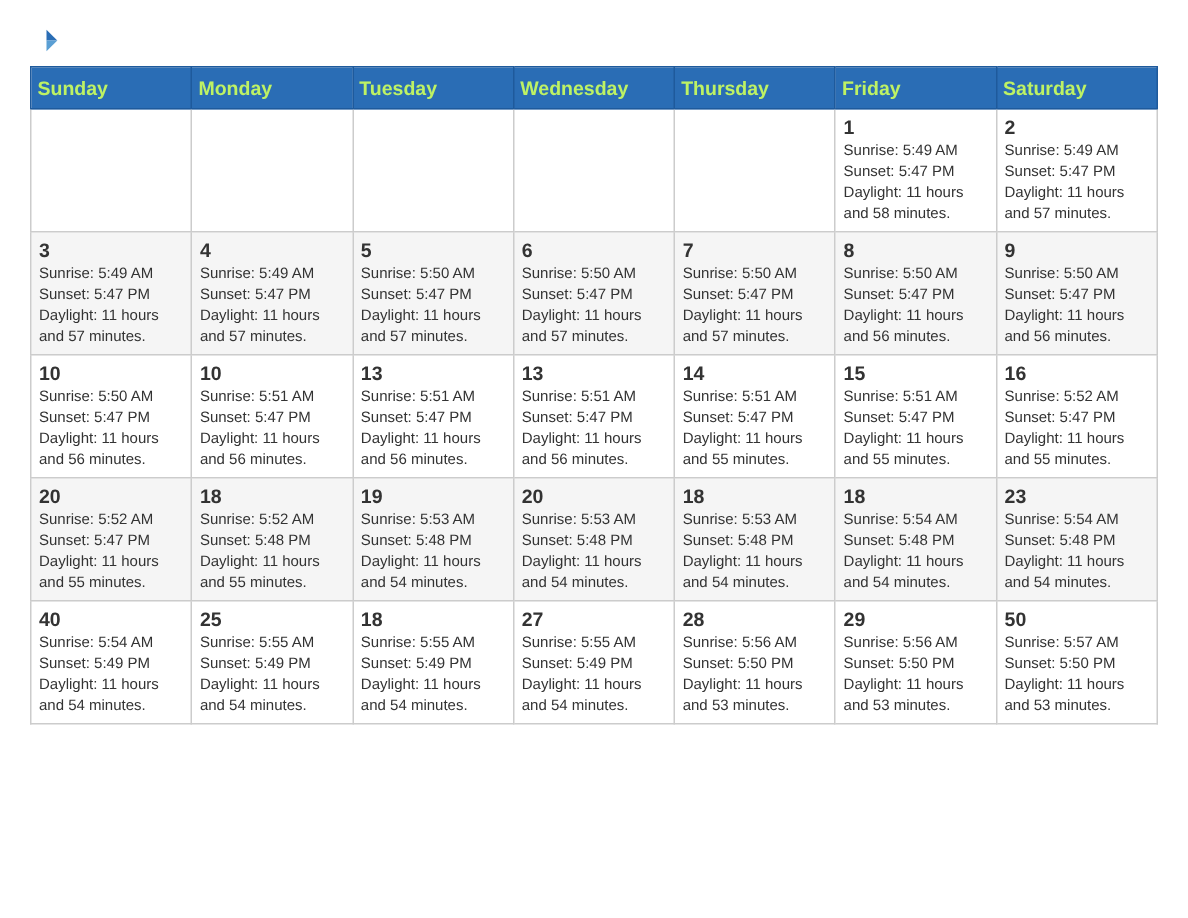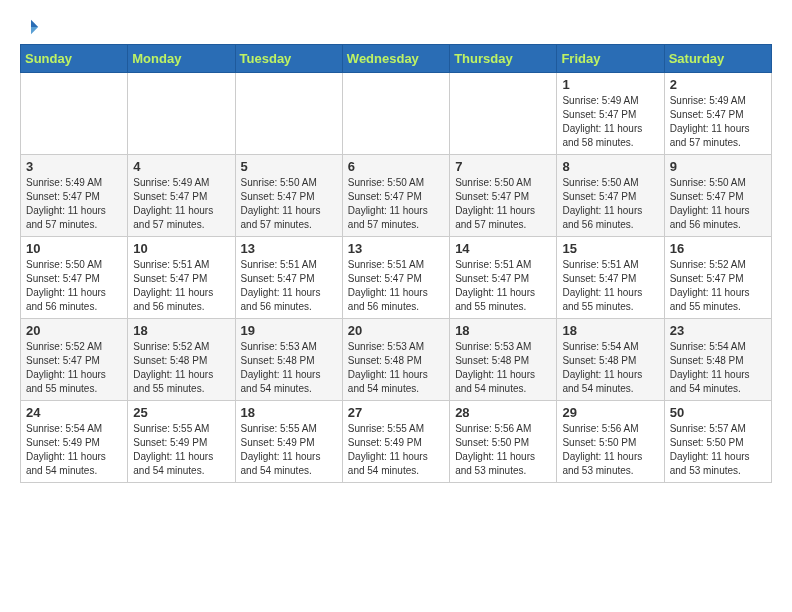--- a/index.html
+++ b/index.html
@@ -234,21 +234,21 @@
           <span class="day-number">18</span>
           <div class="day-info">Sunrise: 5:54 AM<br>Sunset: 5:48 PM<br>Daylight: 11 hours<br>and 54 minutes.</div>
         </td>
         <td>
           <span class="day-number">23</span>
           <div class="day-info">Sunrise: 5:54 AM<br>Sunset: 5:48 PM<br>Daylight: 11 hours<br>and 54 minutes.</div>
         </td>
       </tr>
       <tr>
         <td>
-          <span class="day-number">24</span>
+          <span class="day-number">40</span>
           <div class="day-info">Sunrise: 5:54 AM<br>Sunset: 5:49 PM<br>Daylight: 11 hours<br>and 54 minutes.</div>
         </td>
         <td>
           <span class="day-number">25</span>
           <div class="day-info">Sunrise: 5:55 AM<br>Sunset: 5:49 PM<br>Daylight: 11 hours<br>and 54 minutes.</div>
         </td>
         <td>
           <span class="day-number">18</span>
           <div class="day-info">Sunrise: 5:55 AM<br>Sunset: 5:49 PM<br>Daylight: 11 hours<br>and 54 minutes.</div>
         </td>

